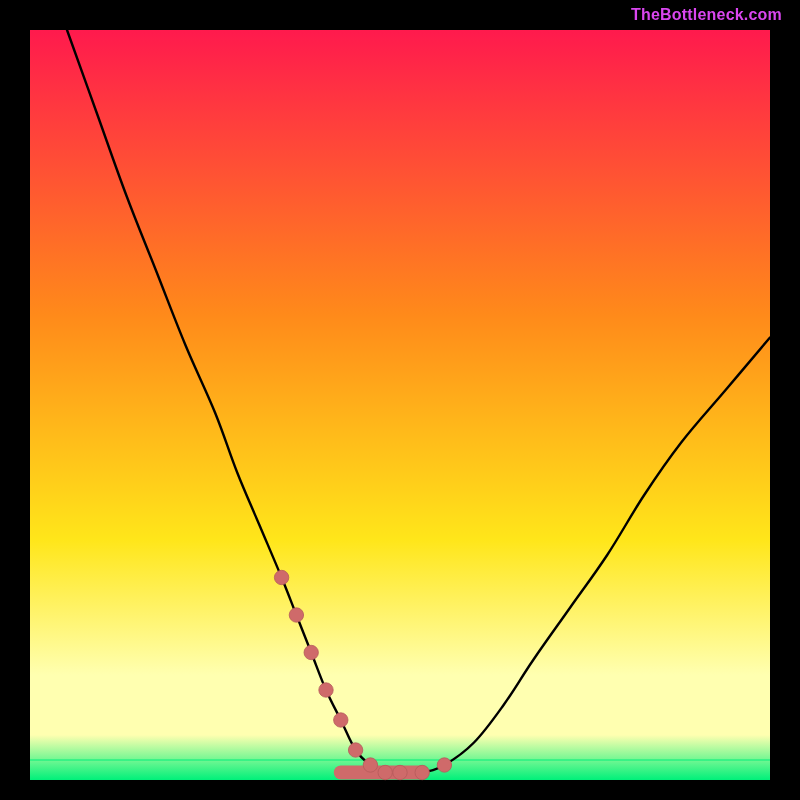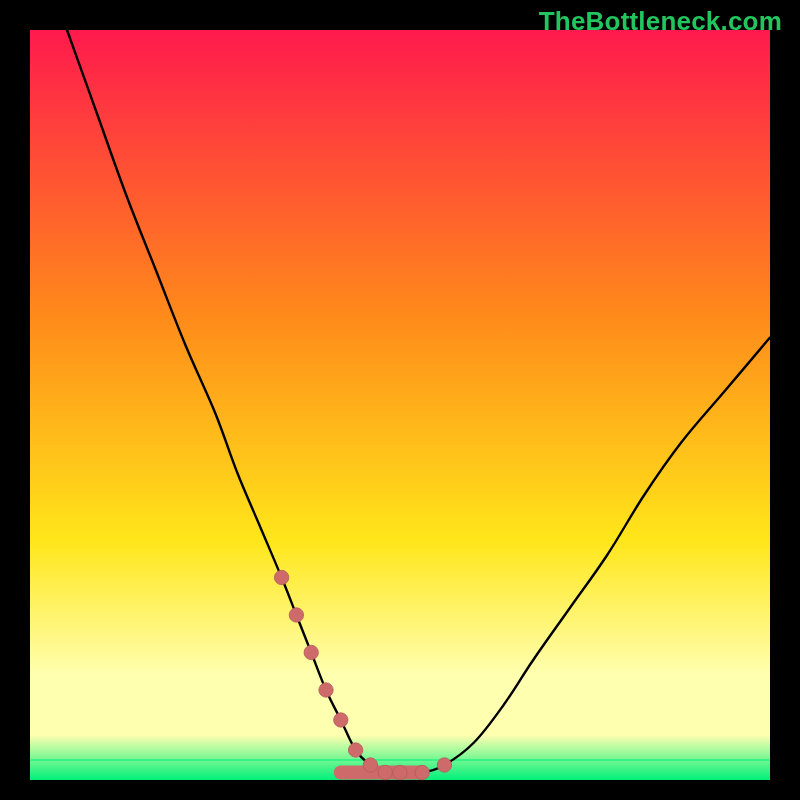--- a/index.html
+++ b/index.html
@@ -16,23 +16,23 @@
     left: 0;
     width: 800px;
     height: 800px;
     background: #000;
   }
   .watermark {
     position: absolute;
     top: 6px;
     right: 18px;
     font-family: Arial, Helvetica, sans-serif;
-    font-size: 26px;
+    font-size: 16px;
     font-weight: 600;
-    color: #22c55e;
+    color: #d946ef;
     letter-spacing: 0.2px;
   }
   svg {
     position: absolute;
     top: 0;
     left: 0;
   }
 </style>
 </head>
 <body>

